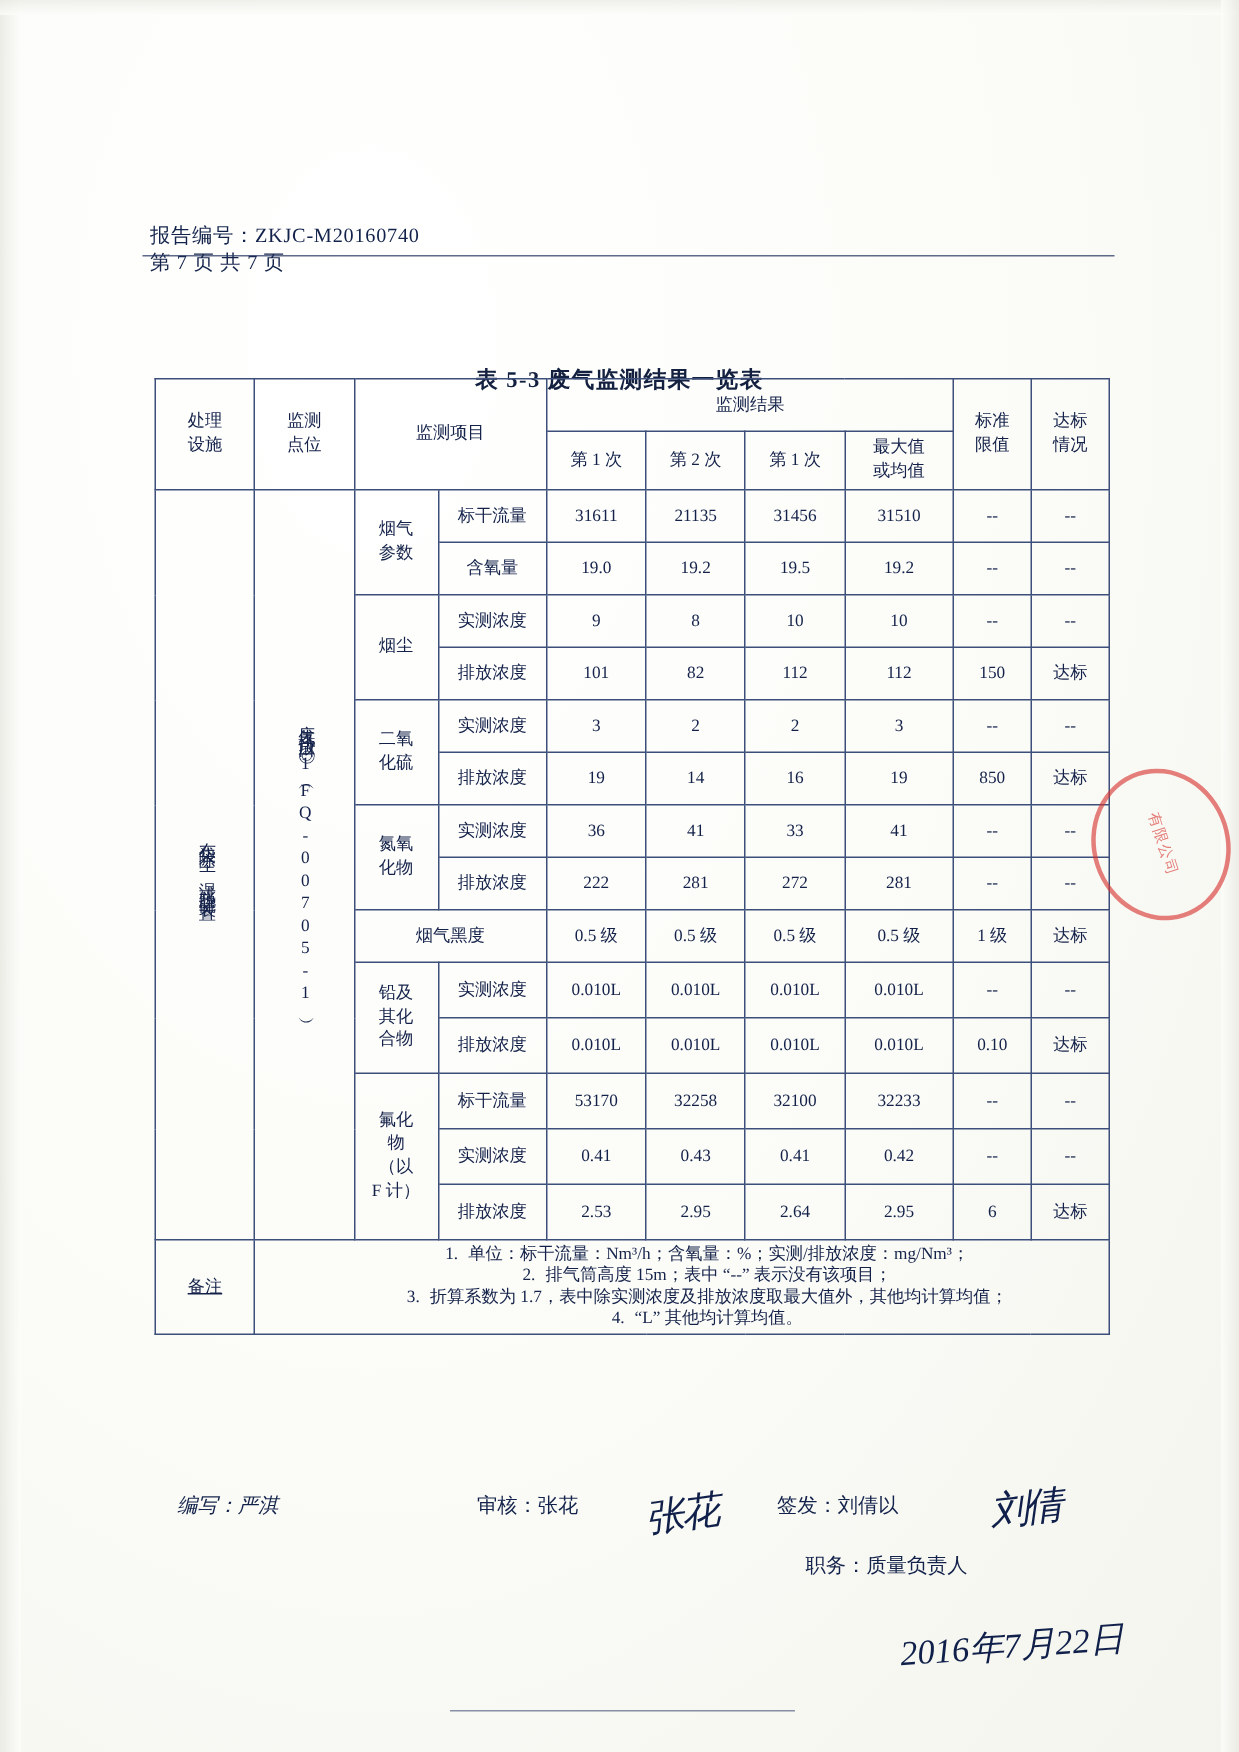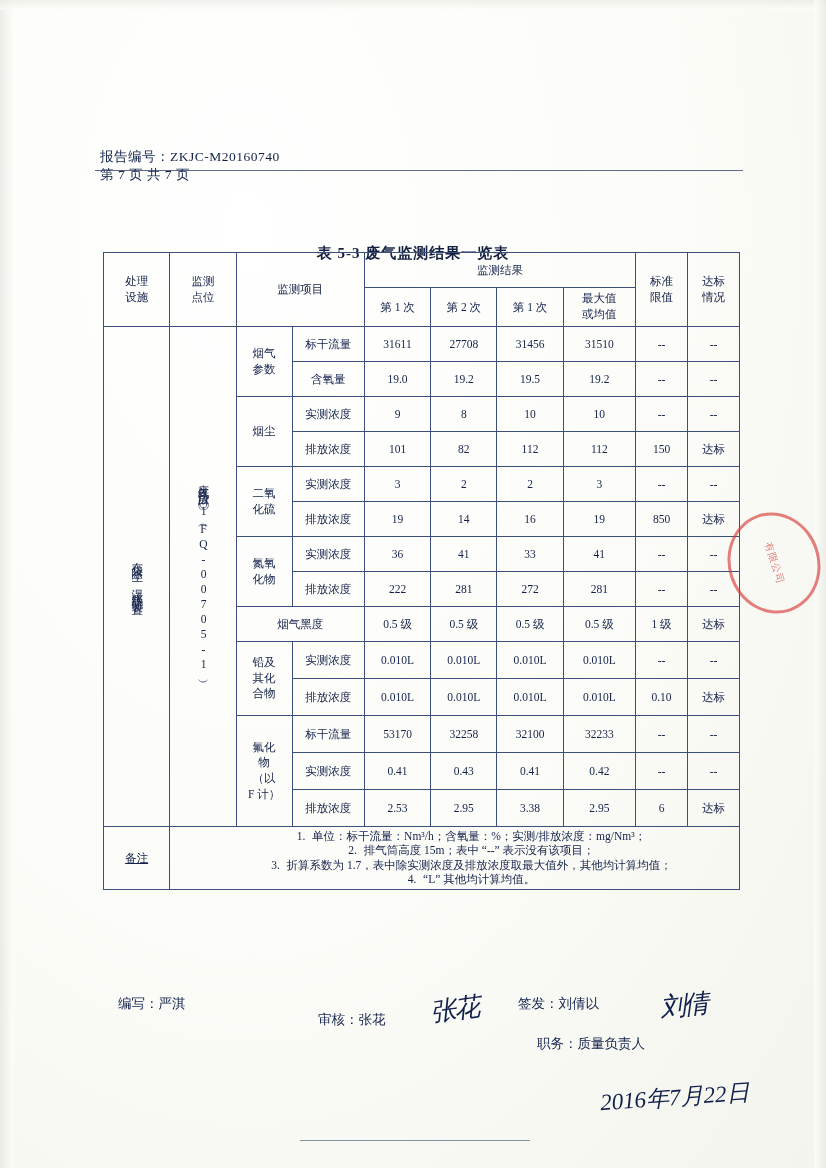--- a/index.html
+++ b/index.html
@@ -60,22 +60,22 @@
   }
   .cellwrap{display:block;line-height:1.35;}
   .remark-label{width:62px;text-decoration:underline;}
   .remark-body{text-align:left;padding:6px 8px 8px 10px;font-size:11.5px;line-height:2.0;}
   .remark-body div{white-space:nowrap;padding-left:27px;}
   .remark-body .num{display:inline-block;width:22px;}
 
   .sign{
     position:absolute;left:0;top:995px;width:826px;font-size:13.5px;color:#12224a;
   }
-  .sign .row1{position:absolute;left:118px;top:0;}
-  .sign .row1b{position:absolute;left:318px;top:16px;font-family:Liberation Mono, monospace;}
+  .sign .row1{position:absolute;left:118px;top:0;font-style:italic;}
+  .sign .row1b{position:absolute;left:318px;top:0;font-family:Liberation Mono, monospace;}
   .sign .row1c{position:absolute;left:518px;top:0;}
   .sign .row2{position:absolute;left:537px;top:40px;}
 
   
   .scribble{position:absolute;color:#10204a;font-family:"Liberation Serif",serif;font-style:italic;}
   .sc1{left:430px;top:992px;font-size:26px;transform:rotate(-8deg);letter-spacing:-2px;}
   .sc2{left:660px;top:988px;font-size:26px;transform:rotate(-6deg);letter-spacing:-3px;}
   .sc-date{left:600px;top:1082px;font-size:23px;transform:rotate(-4deg);}
 
   
@@ -154,21 +154,21 @@
         </td>
         <td rowspan="14" style="width:62px;">
           <span class="vtext">废气排放口◎1（FQ-00705-1）</span>
         </td>
         <td rowspan="2" style="width:52px;">
           <span class="cellwrap">烟气</span>
             <span class="cellwrap">参数</span>
         </td>
         <td style="width:68px;height:30px;">标干流量</td>
         <td>31611</td>
-        <td>27708</td>
+        <td>21135</td>
         <td>31456</td>
         <td>31510</td>
         <td>--</td>
         <td>--</td>
       </tr>
       <tr>
         <td style="height:30px;">含氧量</td>
         <td>19.0</td>
         <td>19.2</td>
         <td>19.5</td>
@@ -298,21 +298,21 @@
         <td>0.43</td>
         <td>0.41</td>
         <td>0.42</td>
         <td>--</td>
         <td>--</td>
       </tr>
       <tr>
         <td style="height:32px;">排放浓度</td>
         <td>2.53</td>
         <td>2.95</td>
-        <td>3.38</td>
+        <td>2.64</td>
         <td>2.95</td>
         <td>6</td>
         <td>达标</td>
       </tr>
 
       <tr>
         <td class="remark-label">备注</td>
         <td class="remark-body" colspan="9">
           <div>
             <span class="num">1.</span><span>单位：标干流量：Nm³/h；含氧量：%；实测/排放浓度：mg/Nm³；</span>

